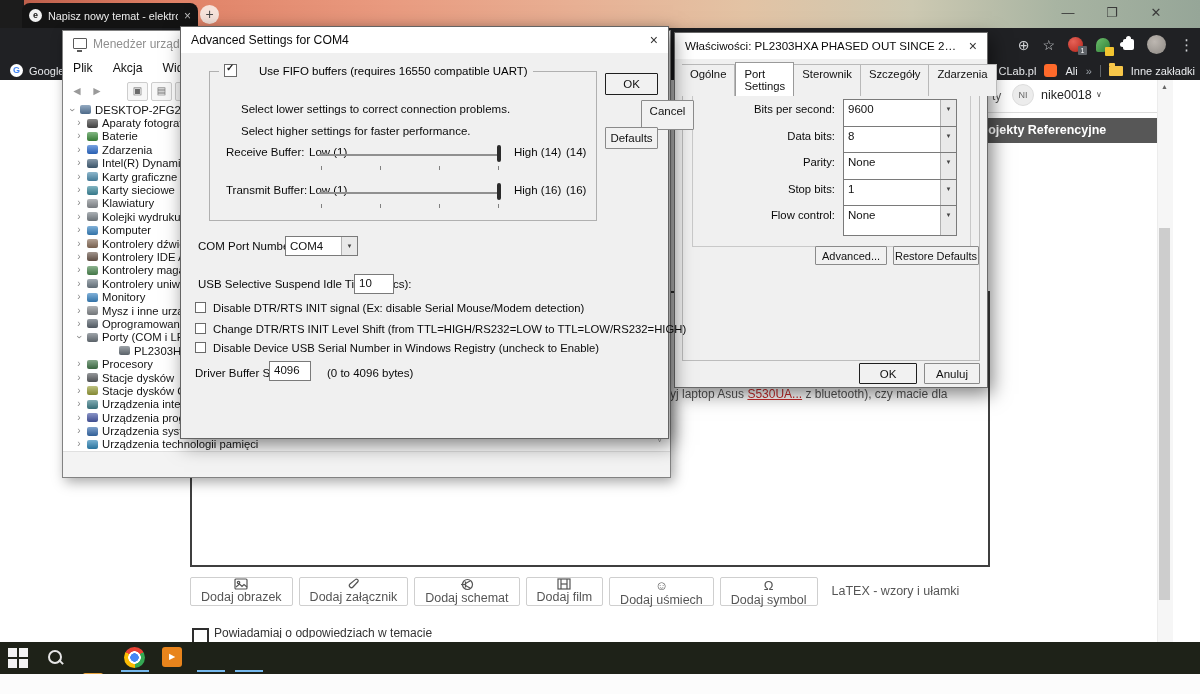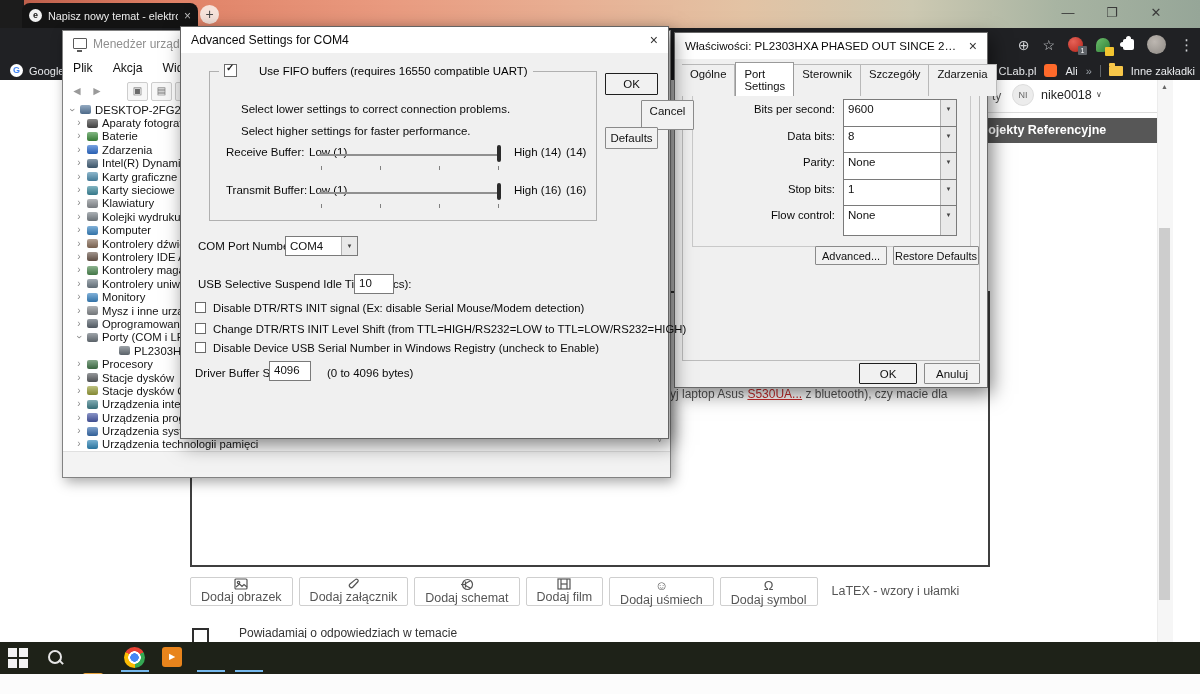--- a/index.html
+++ b/index.html
@@ -285,21 +285,21 @@
         <span>Dodaj uśmiech</span>
       </div>
       <div class="ebtn">
         <span class="eglyph">Ω</span>
         <span>Dodaj symbol</span>
       </div>
       <span class="latex">LaTEX - wzory i ułamki</span>
     </div>
 
     <div class="abs notifybox" style="left:192px;top:548px;"></div>
-    <div class="abs notifytext nowrap" style="left:214px;top:546px;width:400px;height:12px;margin-left:25px;">Powiadamiaj o odpowiedziach w temacie</div>
+    <div class="abs notifytext nowrap" style="left:214px;top:546px;width:400px;height:12px;">Powiadamiaj o odpowiedziach w temacie</div>
   </div>
 
   <div class="abs dm">
     <div class="dm-title">
       <span class="dm-ico"></span>
       <span class="dm-title-text">Menedżer urządzeń</span>
     </div>
     <div class="dm-menu">
       <span>Plik</span><span>Akcja</span><span>Widok</span><span>Pomoc</span>
     </div>

